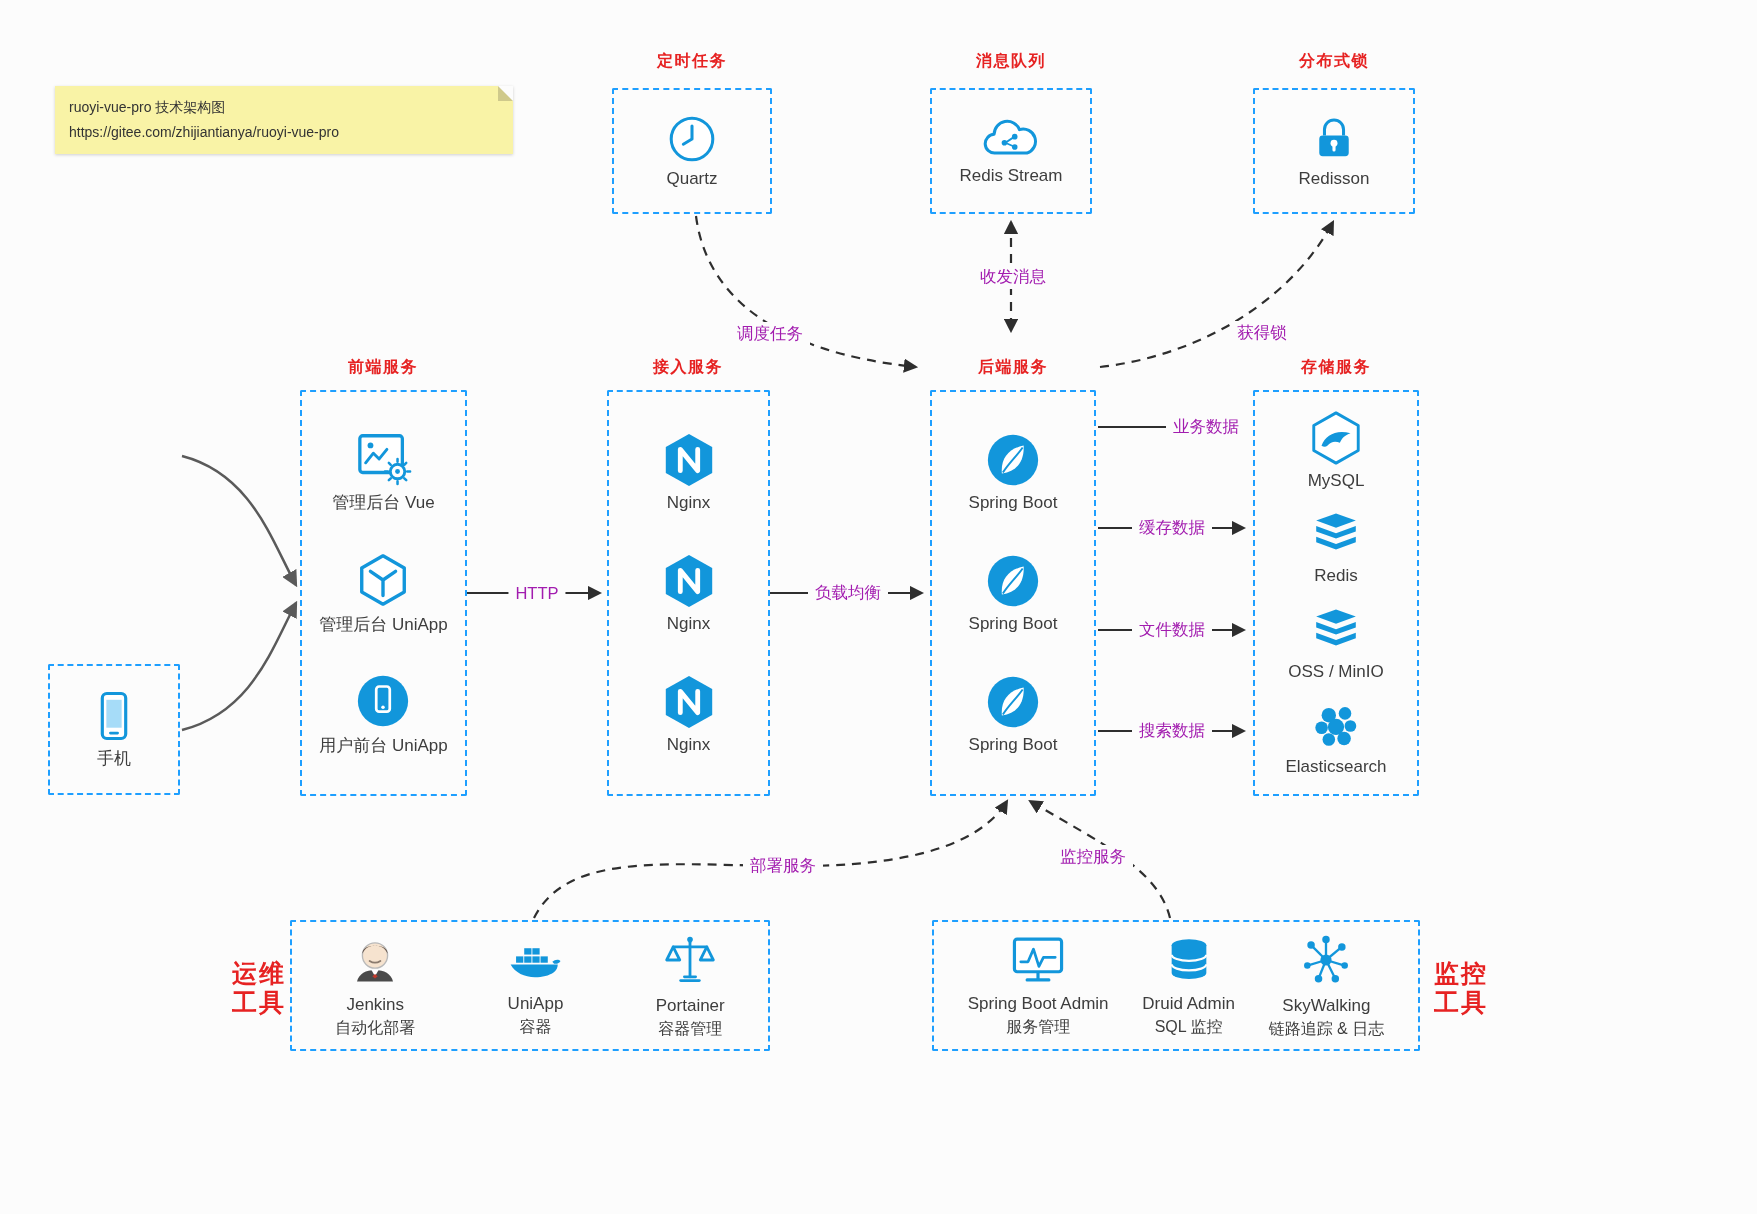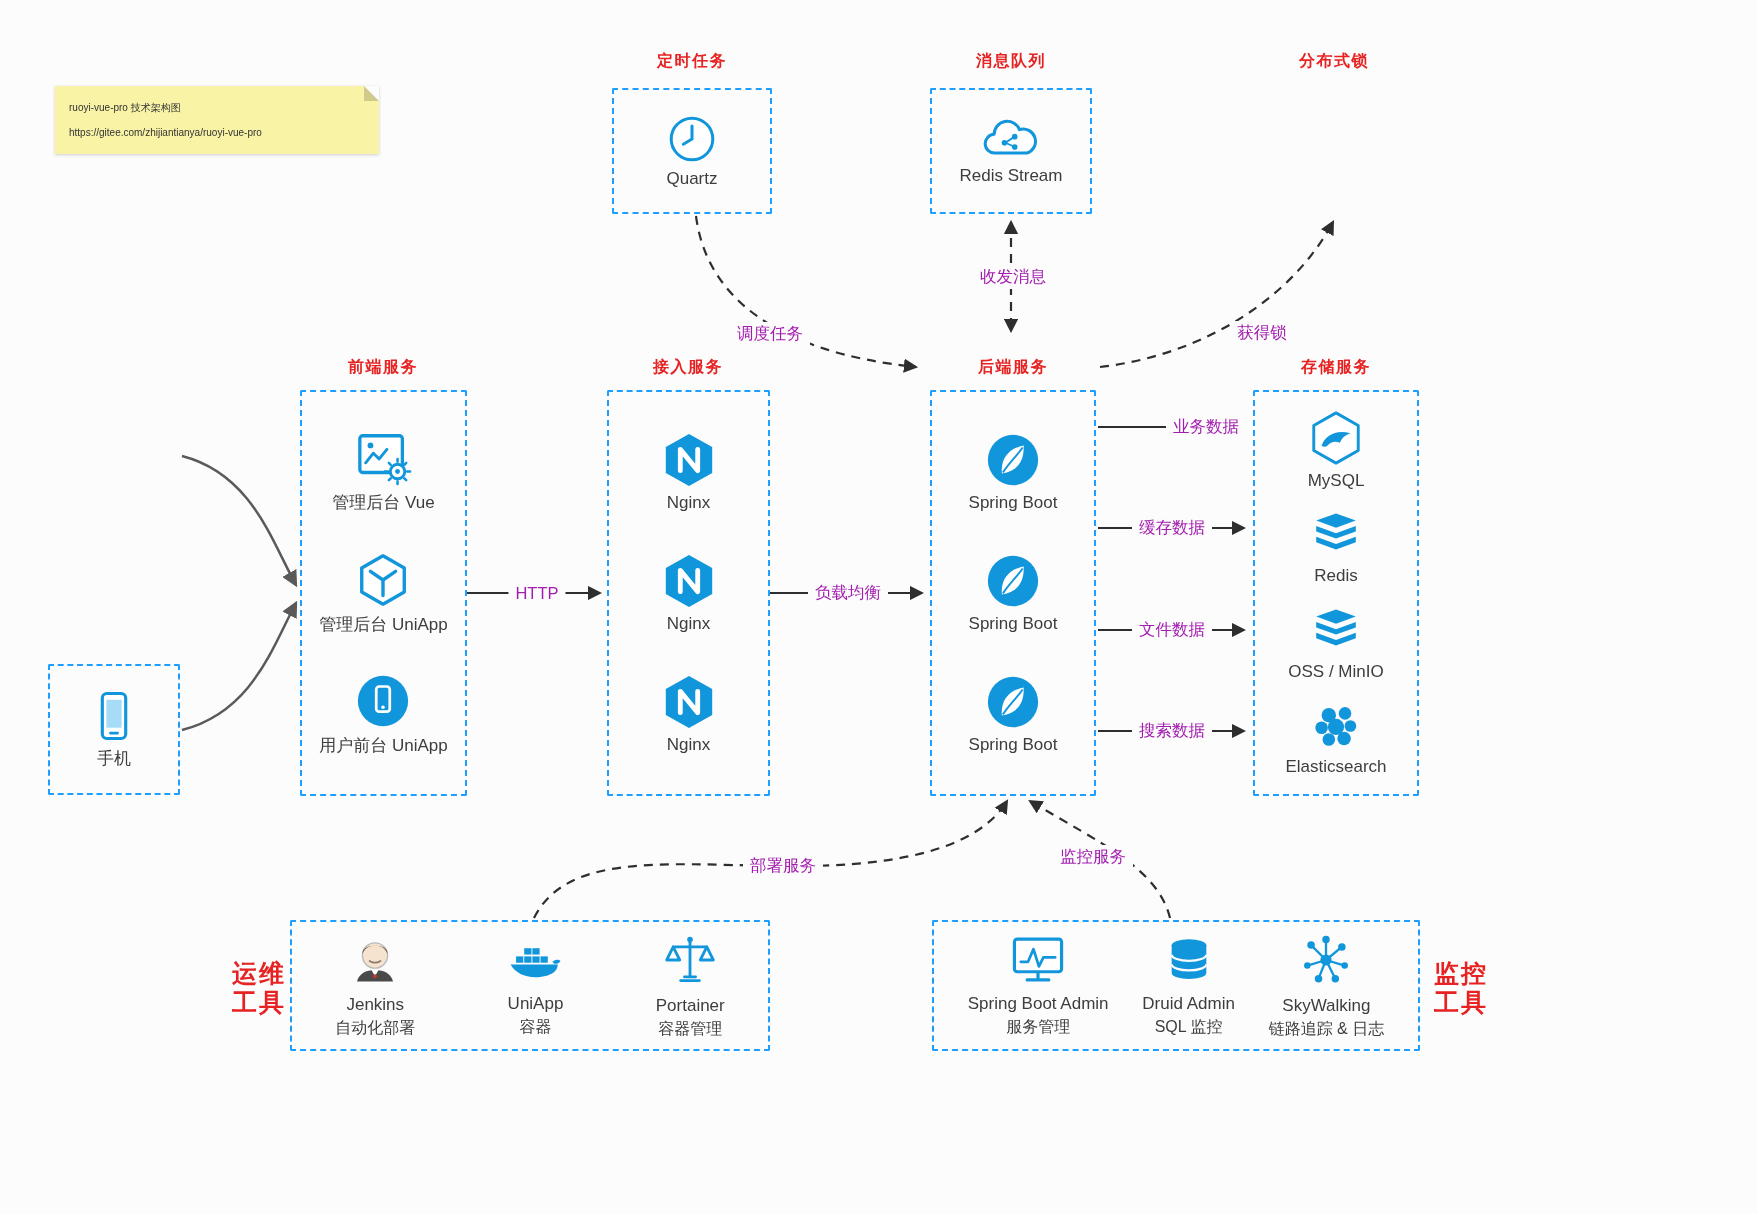--- a/index.html
+++ b/index.html
@@ -18,21 +18,21 @@
   .gbox{position:absolute;border:2.5px dashed var(--blue);border-radius:2px;display:flex;}
   .col{flex-direction:column;justify-content:space-evenly;align-items:center;}
   .single{flex-direction:column;justify-content:center;align-items:center;gap:7px;}
   .row{flex-direction:row;justify-content:space-evenly;align-items:center;}
   .item{display:flex;flex-direction:column;align-items:center;gap:4px;}
   .item.tool{gap:3px;}
   .item.tool svg{margin-bottom:5px;}
   .ilabel{font-size:17px;color:var(--ink);white-space:nowrap;}
   .isub{font-size:16px;color:var(--ink);white-space:nowrap;}
   .elabel{position:absolute;transform:translate(-50%,-50%);background:var(--bg);padding:1px 7px;font-size:16.5px;color:#a21caf;white-space:nowrap;}
-  .note{position:absolute;left:55px;top:86px;width:324px;background:#f9f3a6;padding:9px 14px;font-size:10px;line-height:25px;color:#333;box-shadow:0 1px 3px rgba(0,0,0,.18);}
+  .note{position:absolute;left:55px;top:86px;width:458px;background:#f9f3a6;padding:9px 14px;font-size:14px;line-height:25px;color:#333;box-shadow:0 1px 3px rgba(0,0,0,.18);}
   .note::after{content:"";position:absolute;top:0;right:0;width:0;height:0;border-top:15px solid var(--bg);border-left:15px solid #cfc98b;}
 </style>
 </head>
 <body>
 
 <div class="canvas">
 
   <svg class="arrows" width="1757" height="1214" viewBox="0 0 1757 1214">
     <defs>
       <marker id="ah-dark" viewBox="0 0 10 10" refX="8.5" refY="5" markerWidth="6.5" markerHeight="6.5" orient="auto-start-reverse">
@@ -87,20 +87,31 @@
         <line x1="26" y1="28" x2="35" y2="22" stroke="#1296db" stroke-width="2"></line>
         <line x1="26" y1="28" x2="35" y2="32" stroke="#1296db" stroke-width="2"></line>
         <circle cx="25" cy="28" r="3" fill="#1296db"></circle>
         <circle cx="36" cy="21.5" r="3" fill="#1296db"></circle>
         <circle cx="36" cy="32.5" r="3" fill="#1296db"></circle>
       </svg>
       <div class="ilabel">Redis Stream</div>
     </div>
   </div>
 
+  <div class="gbox single" style="left:1253px;top:88px;width:162px;height:126px;">
+    <div class="item">
+      <svg viewBox="0 0 60 60" width="52" height="52">
+        <path d="M19 26 v-7 a11 11 0 0 1 22 0 v7" fill="none" stroke="#1296db" stroke-width="3.5"></path>
+        <rect x="13" y="26" width="34" height="24" rx="4" fill="#1296db"></rect>
+        <circle cx="30" cy="35" r="4" fill="#fff"></circle>
+        <rect x="28.2" y="36" width="3.6" height="8.5" rx="1.8" fill="#fff"></rect>
+      </svg>
+      <div class="ilabel">Redisson</div>
+    </div>
+  </div>
 
 
   <div class="gbox single" style="left:48px;top:664px;width:132px;height:131px;">
     <div class="item">
       <svg viewBox="0 0 60 60" width="54" height="54">
         <rect x="17" y="5" width="26" height="50" rx="5" fill="#fff" stroke="#1296db" stroke-width="3.5"></rect>
         <rect x="21.5" y="12" width="17" height="31" fill="#a6dcf8"></rect>
         <line x1="26" y1="49" x2="34" y2="49" stroke="#1296db" stroke-width="3" stroke-linecap="round"></line>
       </svg>
       <div class="ilabel">手机</div>

